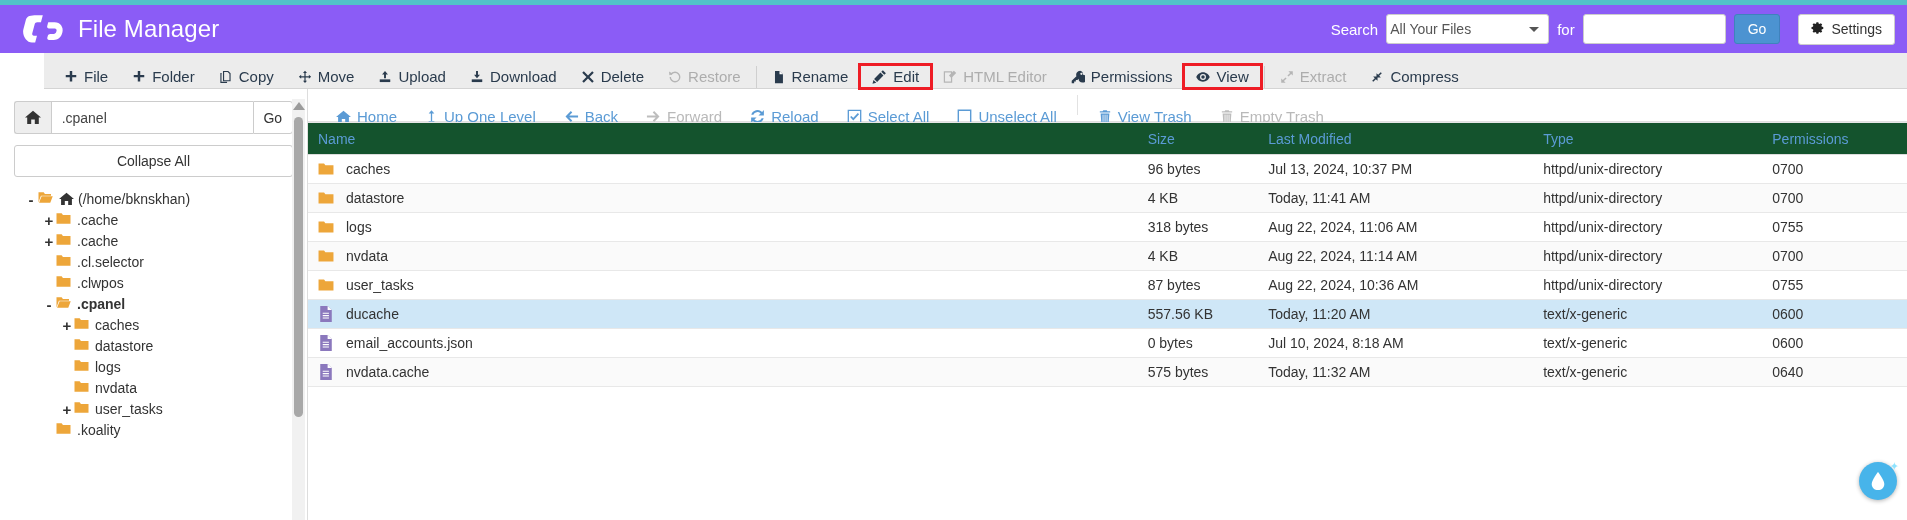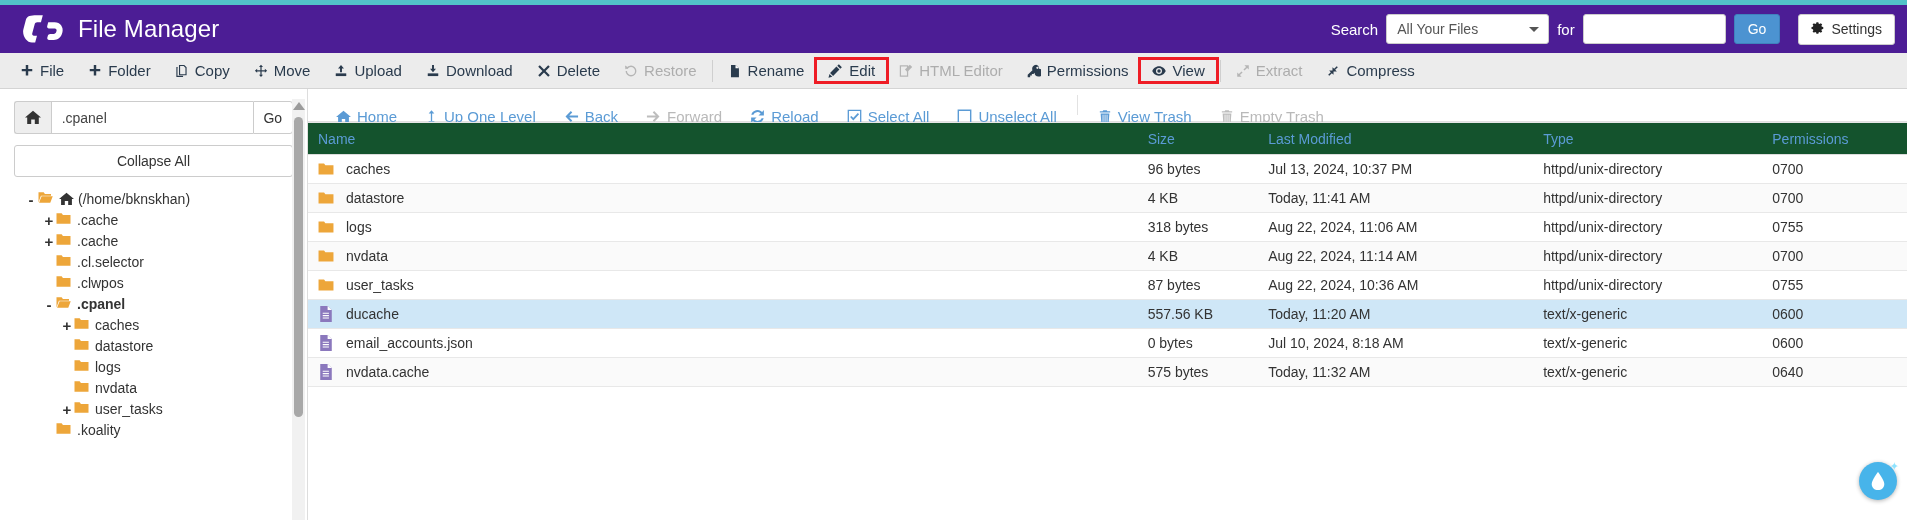--- a/index.html
+++ b/index.html
@@ -6,31 +6,31 @@
   html, body {
     width: 1907px; height: 520px;
     font-family: "Liberation Sans", sans-serif;
     background: #fff; overflow: hidden;
   }
 
   
   #app { width: 1907px; height: 520px; position: relative; display: flex; flex-direction: column; }
   .topbar-accent { height: 5px; background: #52c2c8; width: 100%; flex: none; }
   .header {
-    background: #4c1d95; height: 48px; flex: none;
+    background: #8b5cf6; height: 48px; flex: none;
     display: flex; align-items: center; padding: 0 12px 0 22px; position: relative;
   }
   .brand { display: flex; align-items: center; gap: 12px; }
   .cp-logo { width: 44px; height: 31px; display: block; }
   .brand-title { color: #fff; font-size: 24px; font-weight: 400; letter-spacing: .1px; }
   .header-right { margin-left: auto; display: flex; align-items: center; gap: 8px; }
   .search-label { color: #fff; font-size: 15px; }
   .search-select {
     height: 30px; min-width: 163px; background: #fff; border: 1px solid #ccc; border-radius: 3px;
-    font-size: 14px; color: #555; padding: 0 24px 0 10px; display: flex; align-items: center;
+    font-size: 14px; color: #555; padding: 0 24px 0 3px; display: flex; align-items: center;
     position: relative; font-family: "Liberation Sans", sans-serif;
   }
   .search-select .caret {
     position: absolute; right: 9px; top: 50%; width: 0; height: 0; margin-top: -2px;
     border-left: 5px solid transparent; border-right: 5px solid transparent; border-top: 5px solid #555;
   }
   .search-input {
     height: 30px; width: 143px; background: #fff; border: 1px solid #ccc; border-radius: 3px;
     font-size: 14px; padding: 0 8px; color: #333; outline: none;
     font-family: "Liberation Sans", sans-serif;
@@ -42,22 +42,23 @@
   }
   .settings-btn {
     height: 31px; background: #fff; color: #333; border: 1px solid #ccc; border-radius: 3px;
     font-size: 14px; padding: 0 12px; display: flex; align-items: center; gap: 6px; cursor: pointer;
     margin-left: 10px;
   }
 
   
   .toolbar {
     background: #ececec; height: 36px; flex: none;
-    display: flex; align-items: center; padding: 0 8px; border-bottom: 1px solid #d4d4d4;
+    display: flex; align-items: flex-end; padding: 0 8px; border-bottom: 1px solid #d4d4d4;
     position: relative;
+    margin-left: 44px;
   }
   .tb-item {
     display: flex; align-items: center; gap: 6px; font-size: 15px; color: #2a3b4d;
     padding: 4px 12px; cursor: pointer; white-space: nowrap; position: relative; line-height: 1;
   }
   .tb-item.disabled { color: #adadad; cursor: default; }
   .tb-item.highlight { outline: 3px solid #ee1c25; outline-offset: -1px; }
   .tb-sep { width: 1px; height: 22px; background: #cfcfcf; margin: 0 3px; flex: none; }
   .tb-ico { font-size: 14px; display: inline-block; line-height: 1; }
 

